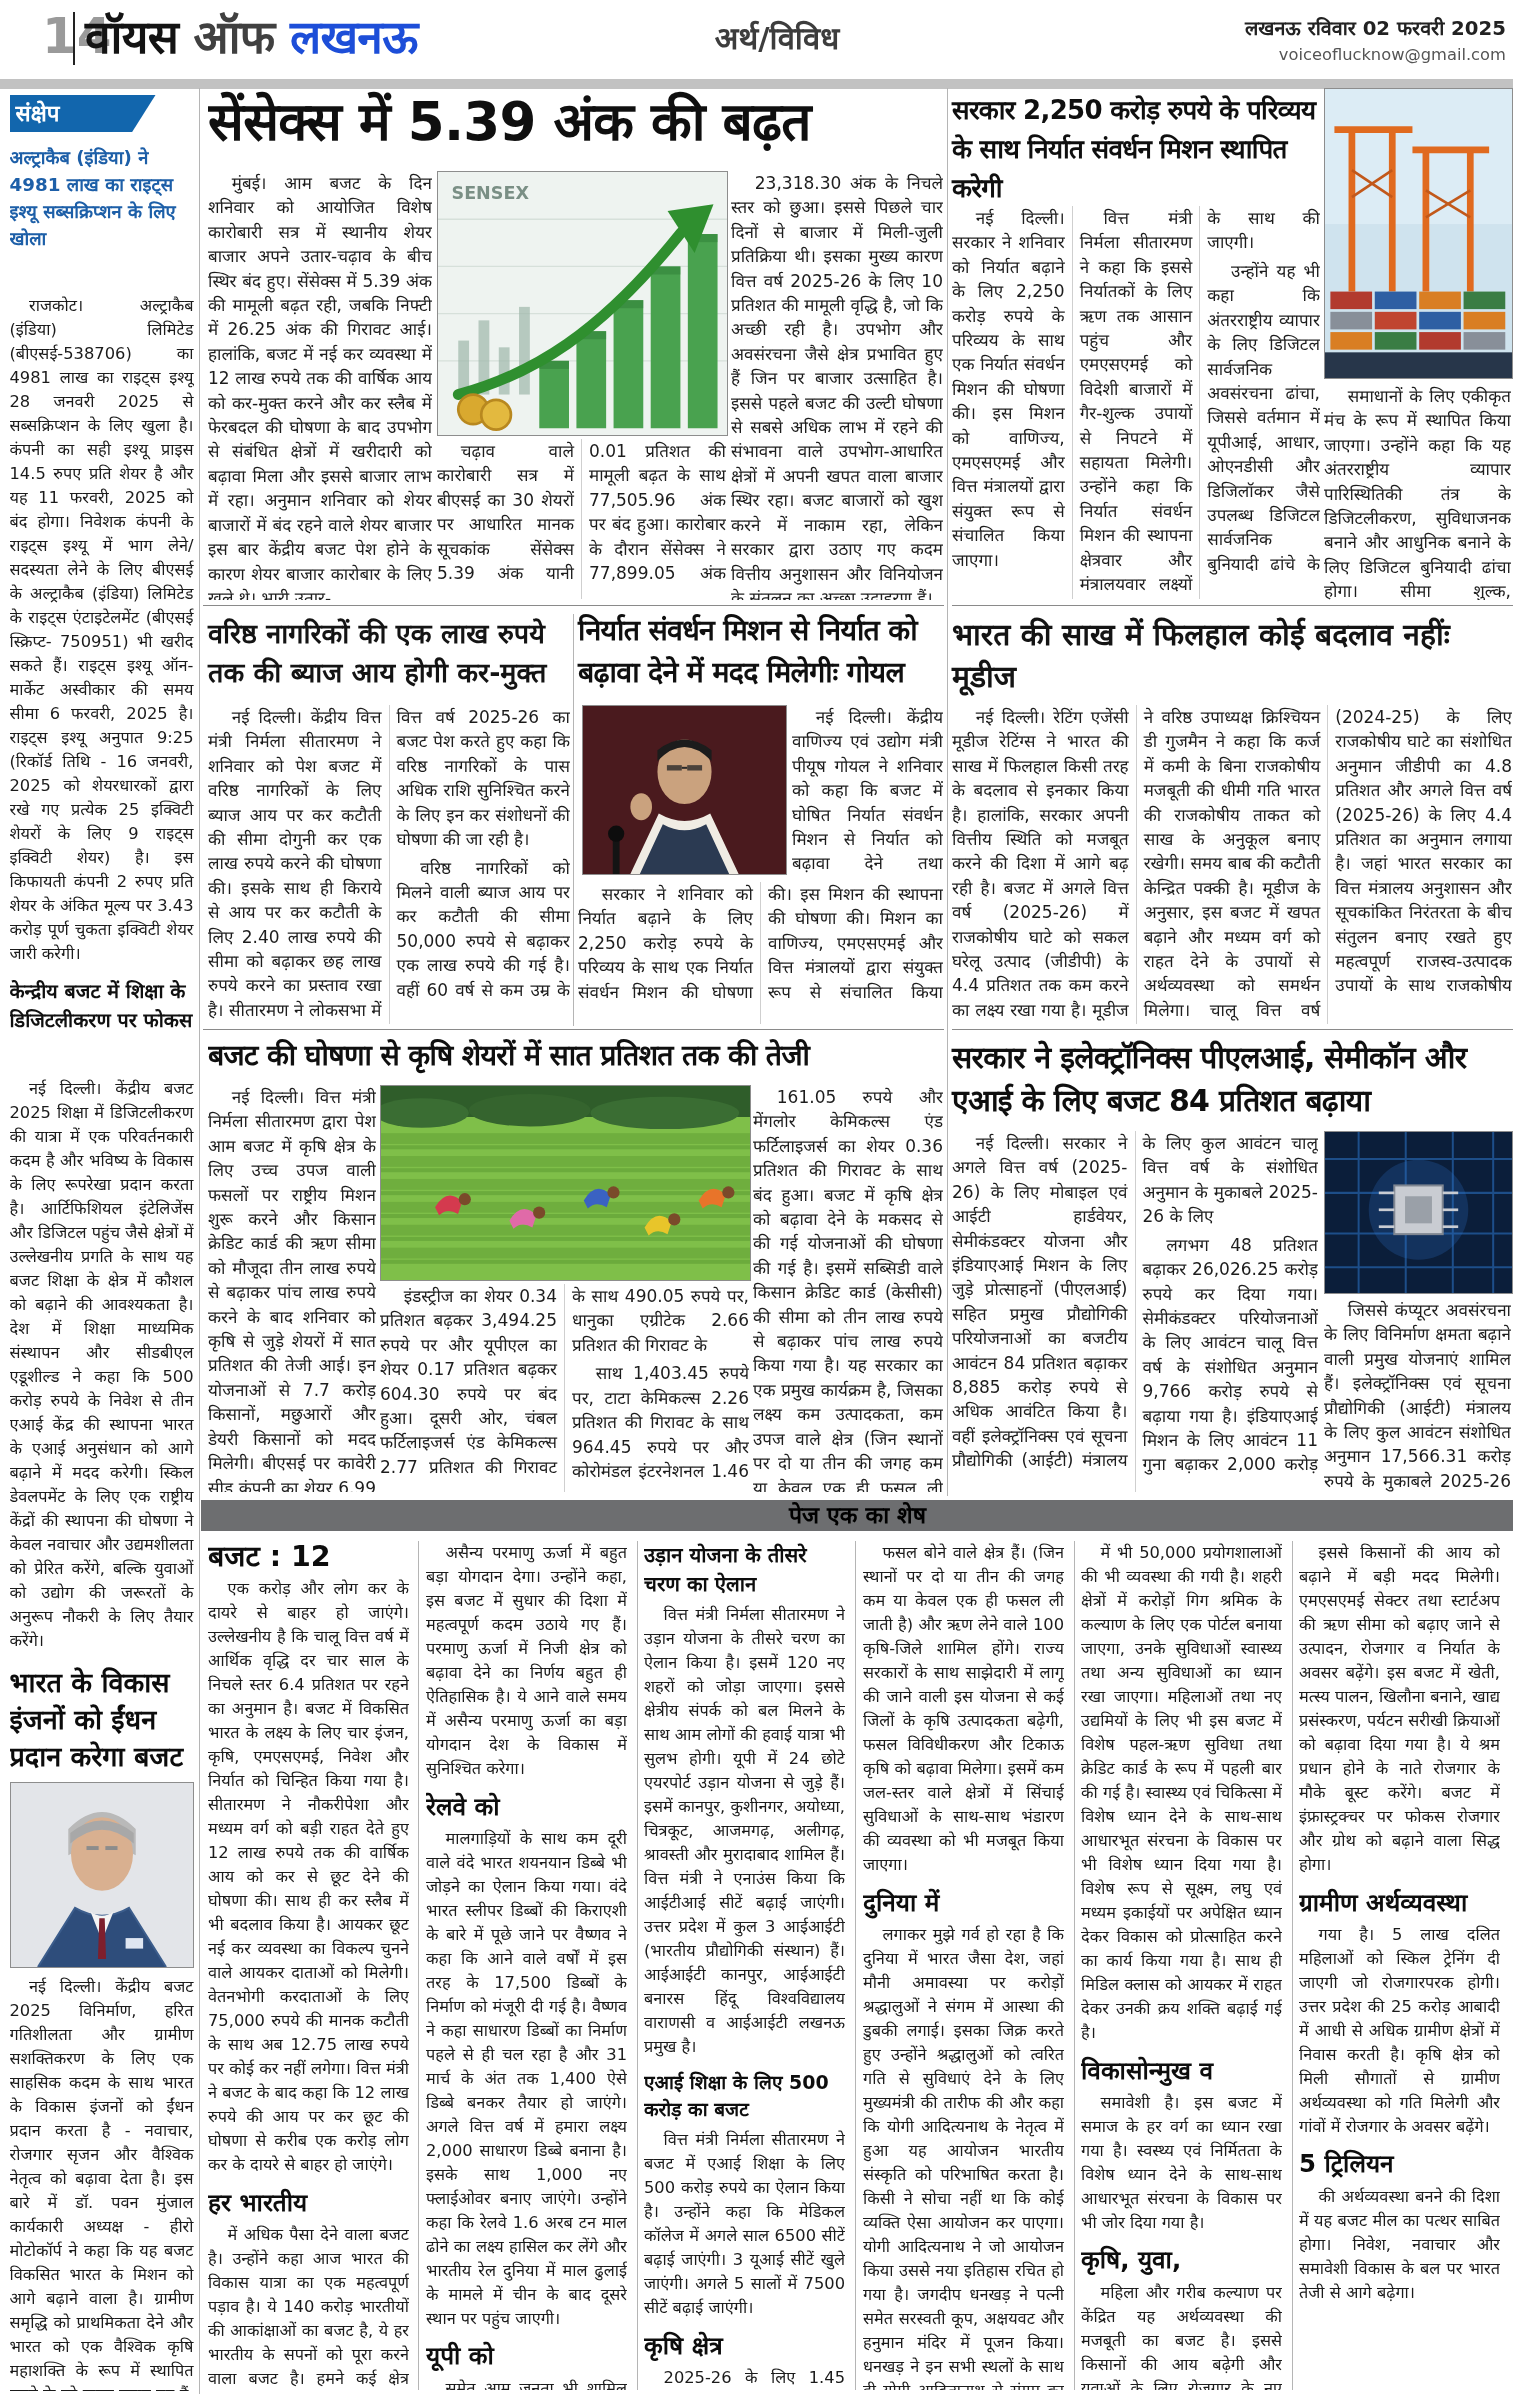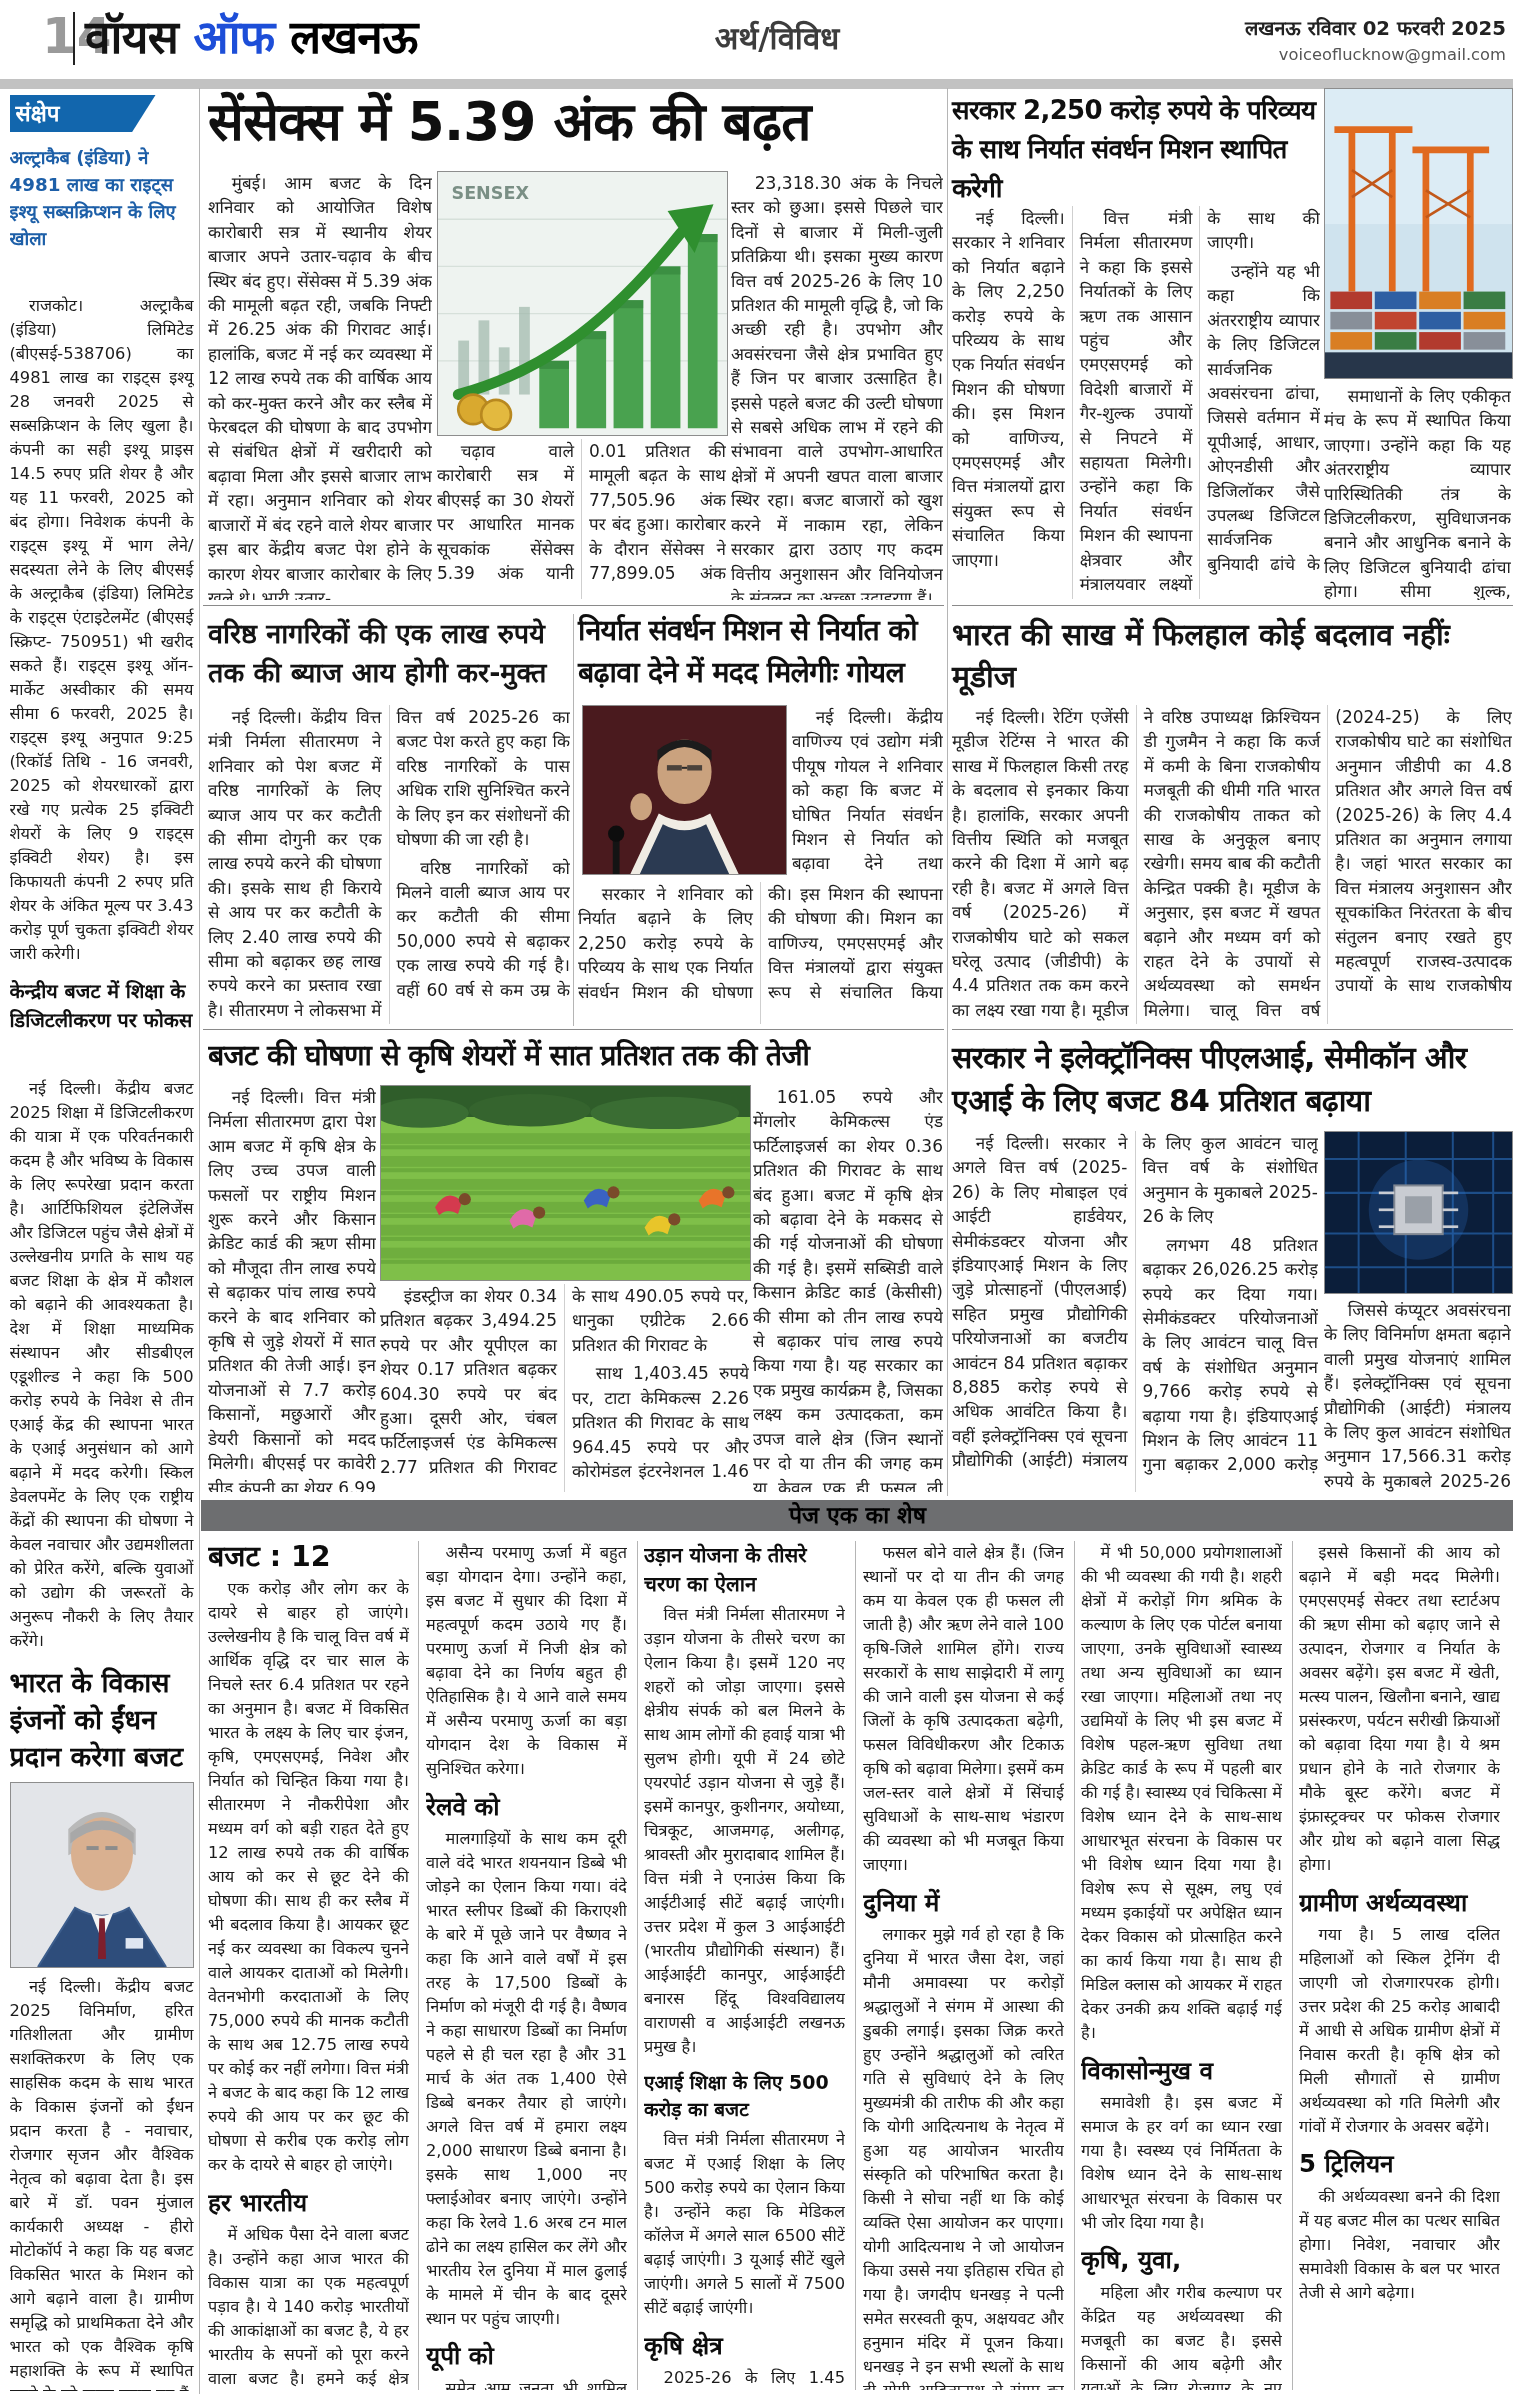--- a/index.html
+++ b/index.html
@@ -33,22 +33,22 @@
 </style>
 </head>
 <body>
 
 <div id="page">
 
   <div class="abs" style="left:2px;top:6.8px;font-size:50px;font-weight:800;color:#9a9a9a;margin-left:40px;">14</div>
   <div class="abs" style="left:73px;top:12.2px;width:2px;height:53px;background:#222;"></div>
   <div class="abs" style="left:85px;top:4.1px;font-size:46px;font-weight:900;letter-spacing:-0.7px;white-space:nowrap;">
     <span style="color:#131313;">वॉयस</span>
-    <span style="color:#1d4ed8;">ऑफ</span>
-    <span style="color:#000000;">लखनऊ</span>
+    <span style="color:#404040;">ऑफ</span>
+    <span style="color:#1d4ed8;">लखनऊ</span>
   </div>
   <div class="abs" style="left:655px;top:16.3px;width:244px;text-align:center;font-size:31px;font-weight:800;color:#3d3d3d;">अर्थ/विविध</div>
   <div class="abs" style="right:8.1px;top:13.6px;text-align:right;">
     <div style="font-size:19.7px;font-weight:700;color:#222;">लखनऊ रविवार 02 फरवरी  2025</div>
     <div style="font-size:16.3px;color:#555;margin-top:4.1px;">voiceoflucknow@gmail.com</div>
   </div>
   <div class="abs" style="left:0;top:79px;width:1514px;height:9.5px;background:#c2c2c2;"></div>
 
   <div class="abs rule-v" style="left:199px;top:88px;height:2306px;"></div>
 

